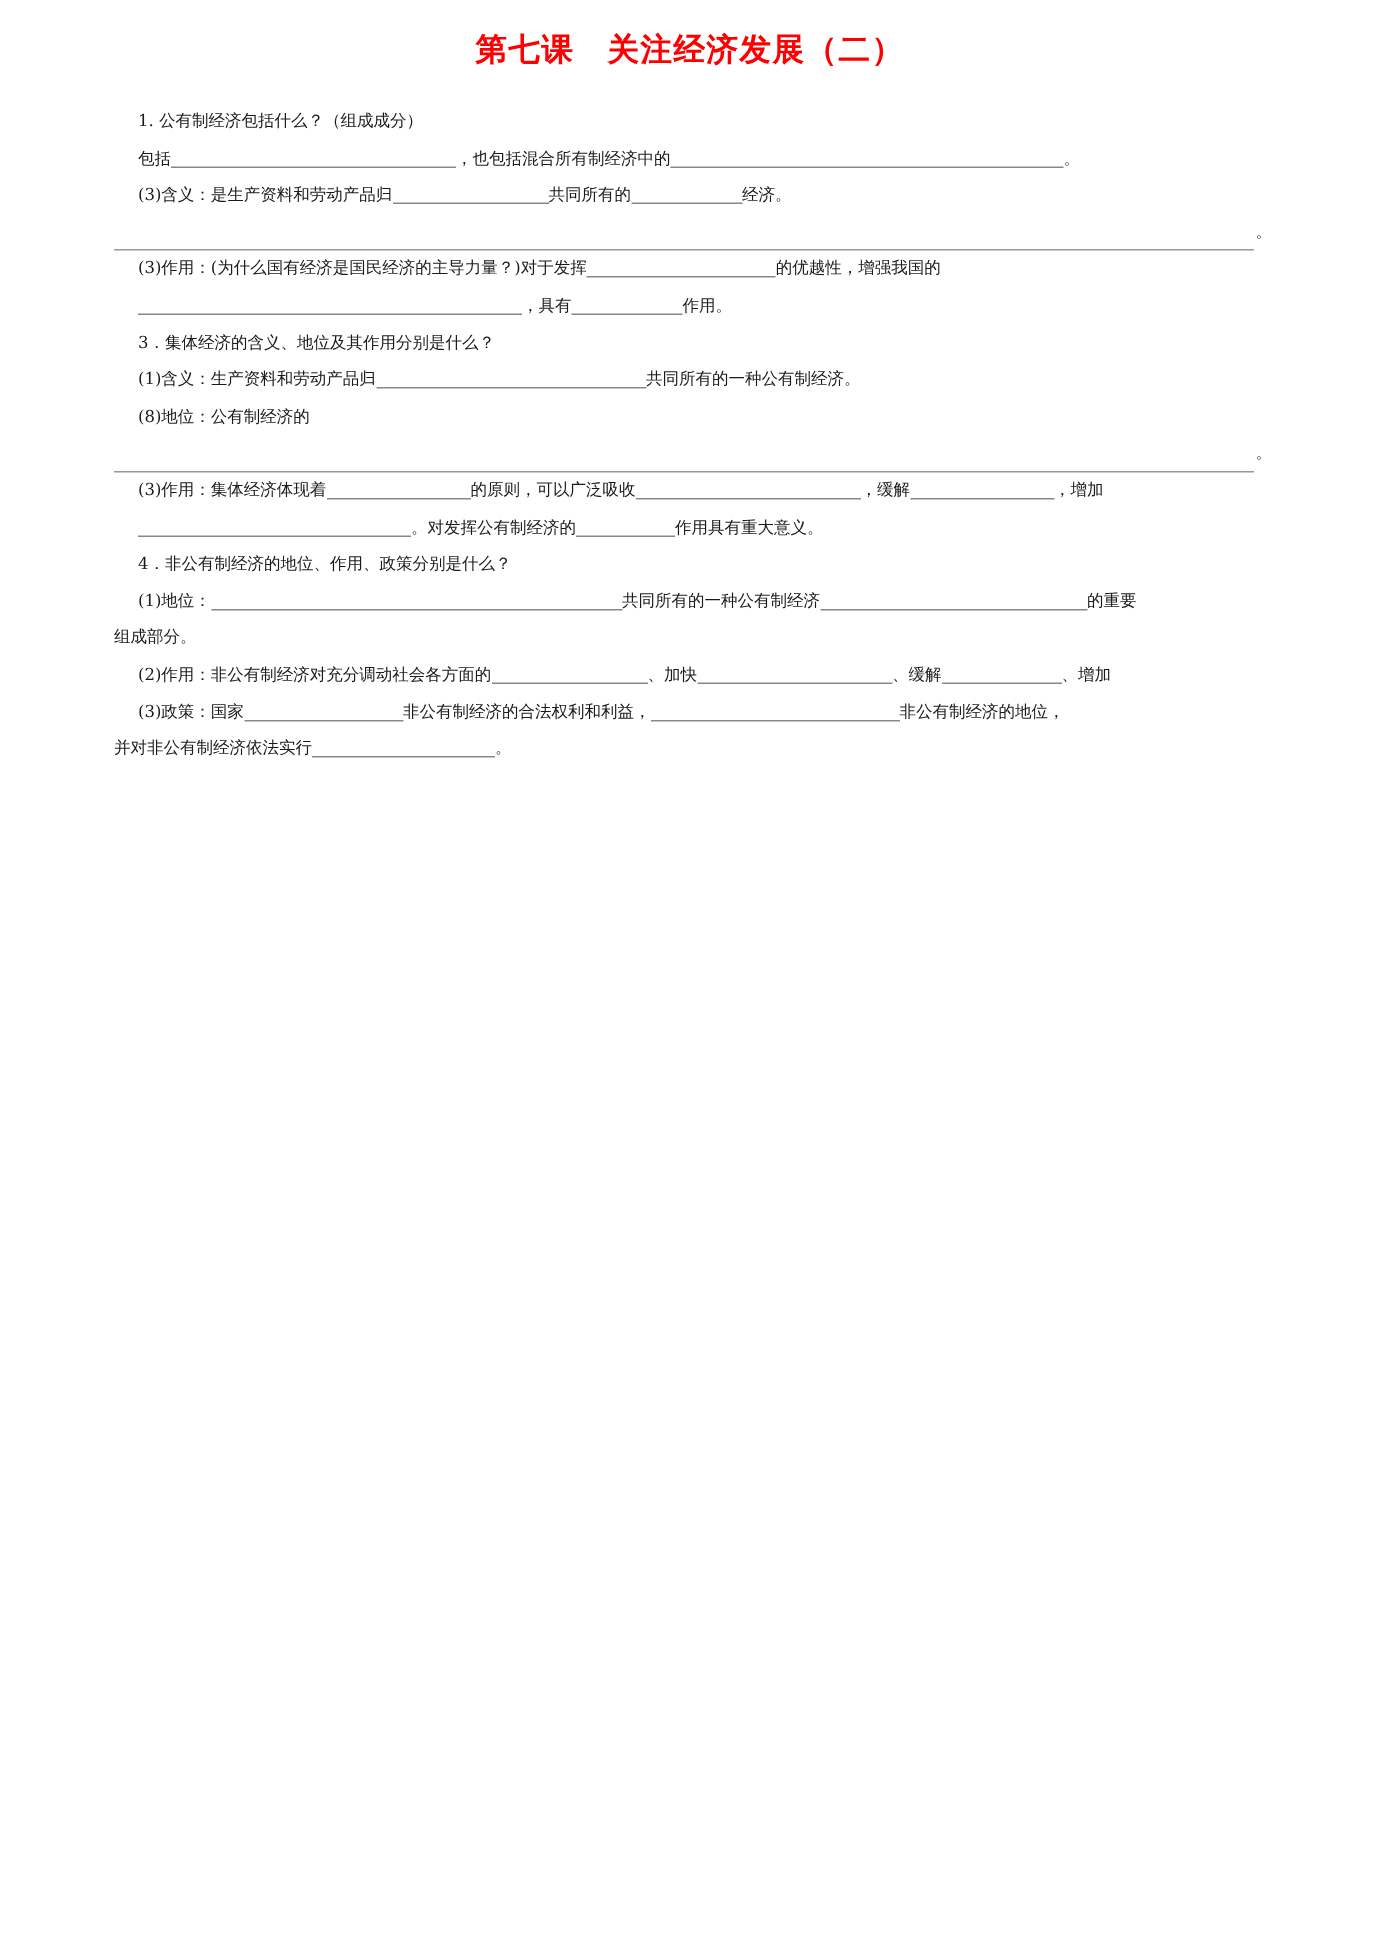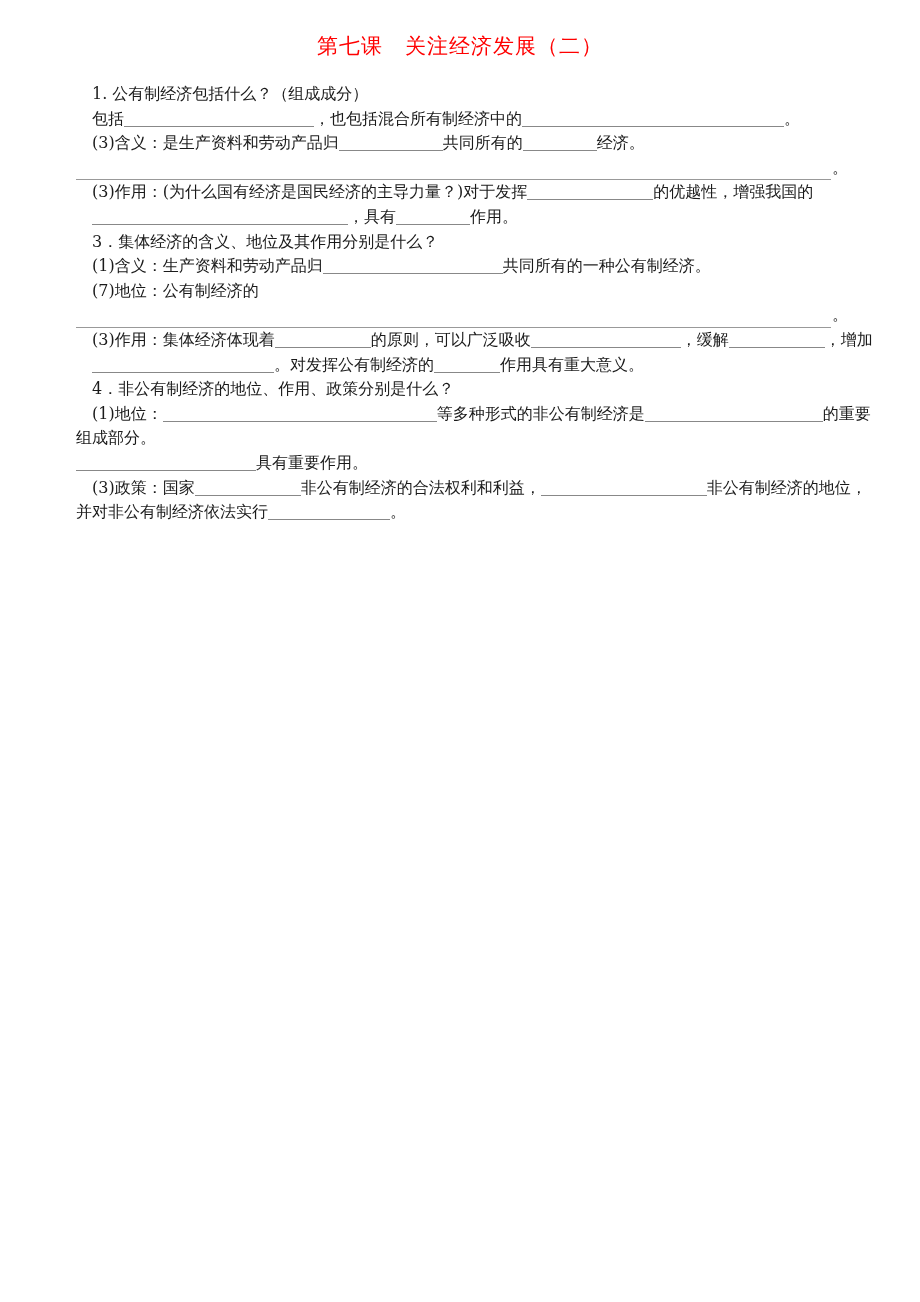--- a/index.html
+++ b/index.html
@@ -18,29 +18,29 @@
     position: relative;
     width: 920px;
     height: 1302px;
     box-sizing: border-box;
     padding: 0;
   }
   .doc-title {
     text-align: center;
     color: #ff0000;
     font-size: 21px;
-    font-weight: normal;
+    font-weight: bold;
     letter-spacing: 1px;
-    margin: 32px 0 0 0;
+    margin: 19px 0 0 0;
     padding: 0;
     font-family: "DejaVu Sans", "Liberation Sans", sans-serif;
   }
   .body-block {
     margin: 22px 72px 0 76px;
-    font-size: 16px;
+    font-size: 11px;
     line-height: 24.6px;
     text-align: justify;
   }
   .ln {
     white-space: nowrap;
     position: relative;
   }
   .ind-q { padding-left: 16px; }
   
   .bl {
@@ -76,28 +76,28 @@
       <div class="ln ind-q"><span>包括</span><span class="bl" style="width: 190px;"></span><span>，也包括混合所有制经济中的</span><span class="bl" style="width: 262px;"></span><span>。</span></div>
       <div class="ln ind-q"><span>(3)含义：是生产资料和劳动产品归</span><span class="bl" style="width: 104px;"></span><span>共同所有的</span><span class="bl" style="width: 74px;"></span><span>经济。</span></div>
       <div class="fullrule-row">
         <span class="bl-grow"></span>
         <span class="tail">。</span>
       </div>
       <div class="ln ind-q"><span>(3)作用：(为什么国有经济是国民经济的主导力量？)对于发挥</span><span class="bl" style="width: 126px;"></span><span>的优越性，增强我国的</span></div>
       <div class="ln ind-q"><span class="bl" style="width: 256px;"></span><span>，具有</span><span class="bl" style="width: 74px;"></span><span>作用。</span></div>
       <div class="ln ind-q">3．集体经济的含义、地位及其作用分别是什么？</div>
       <div class="ln ind-q"><span>(1)含义：生产资料和劳动产品归</span><span class="bl" style="width: 180px;"></span><span>共同所有的一种公有制经济。</span></div>
-      <div class="ln ind-q"><span>(7)地位：公有制经济的</span></div>
+      <div class="ln ind-q"><span>(8)地位：公有制经济的</span></div>
       <div class="fullrule-row">
         <span class="bl-grow"></span>
         <span class="tail">。</span>
       </div>
       <div class="ln ind-q"><span>(3)作用：集体经济体现着</span><span class="bl" style="width: 96px;"></span><span>的原则，可以广泛吸收</span><span class="bl" style="width: 150px;"></span><span>，缓解</span><span class="bl" style="width: 96px;"></span><span>，增加</span></div>
       <div class="ln ind-q"><span class="bl" style="width: 182px;"></span><span>。对发挥公有制经济的</span><span class="bl" style="width: 66px;"></span><span>作用具有重大意义。</span></div>
       <div class="ln ind-q">4．非公有制经济的地位、作用、政策分别是什么？</div>
-      <div class="ln ind-q"><span>(1)地位：</span><span class="bl" style="width: 274px;"></span><span>等多种形式的非公有制经济是</span><span class="bl" style="width: 178px;"></span><span>的重要</span></div>
+      <div class="ln ind-q"><span>(1)地位：</span><span class="bl" style="width: 274px;"></span><span>共同所有的一种公有制经济</span><span class="bl" style="width: 178px;"></span><span>的重要</span></div>
       <div class="ln"><span>组成部分。</span></div>
-      <div class="ln"><span class="bl" style="width: 180px;"></span><span>具有重要作用。</span></div>
+      <div class="ln ind-q"><span>(2)作用：非公有制经济对充分调动社会各方面的</span><span class="bl" style="width: 104px;"></span><span>、加快</span><span class="bl" style="width: 130px;"></span><span>、缓解</span><span class="bl" style="width: 80px;"></span><span>、增加</span></div>
       <div class="ln ind-q"><span>(3)政策：国家</span><span class="bl" style="width: 106px;"></span><span>非公有制经济的合法权利和利益，</span><span class="bl" style="width: 166px;"></span><span>非公有制经济的地位，</span></div>
       <div class="ln"><span>并对非公有制经济依法实行</span><span class="bl" style="width: 122px;"></span><span>。</span></div>
     </div>
 
 </div>
 
 </body></html>

